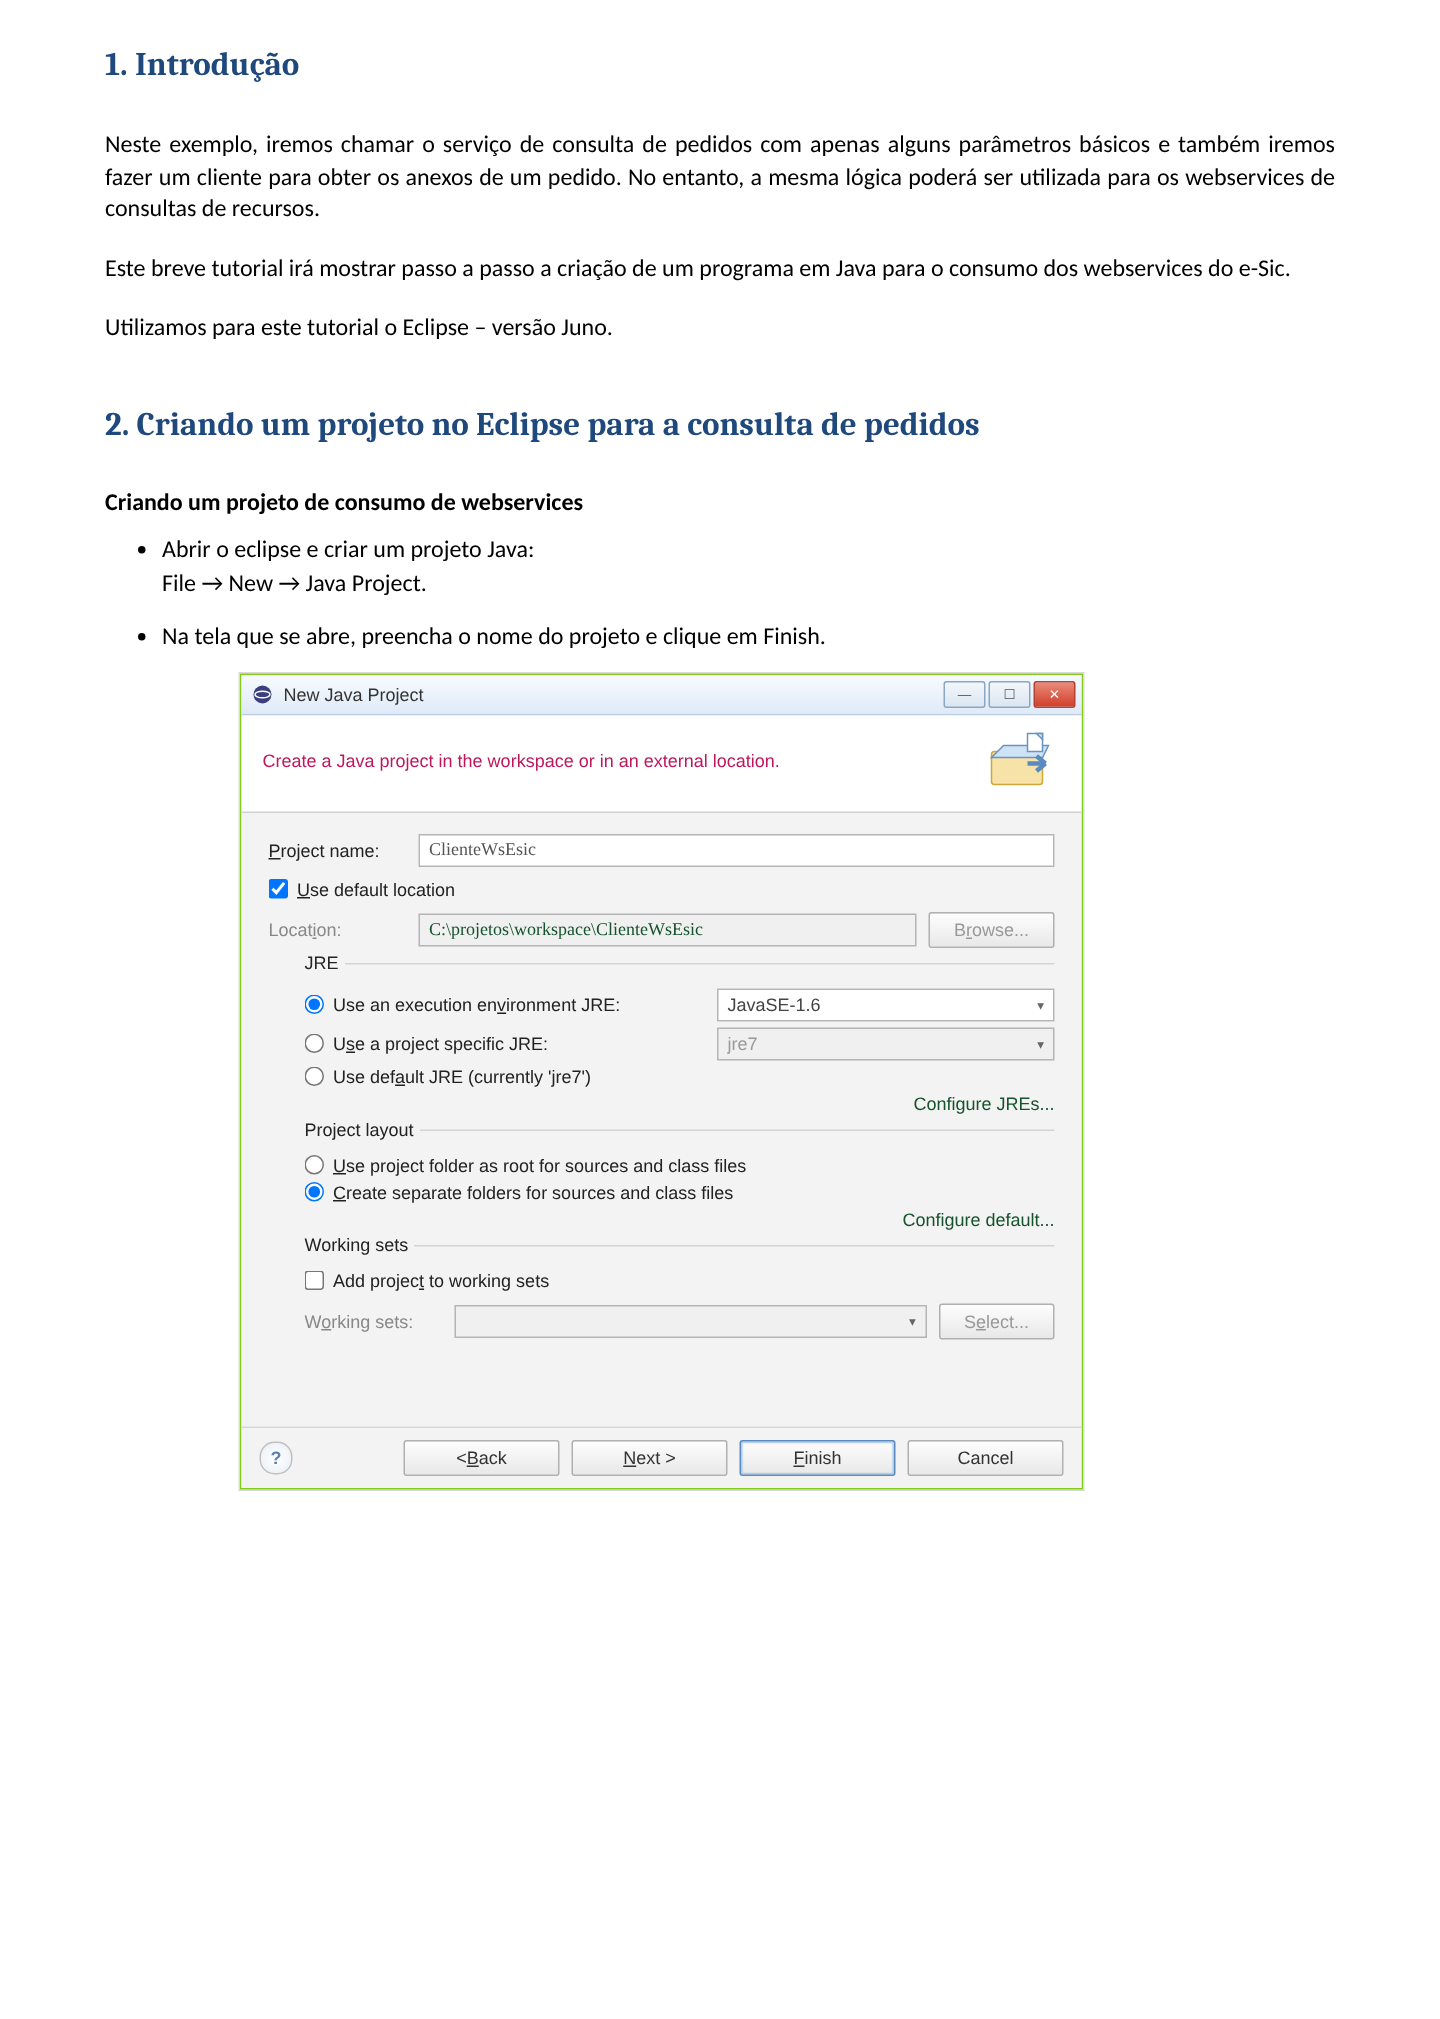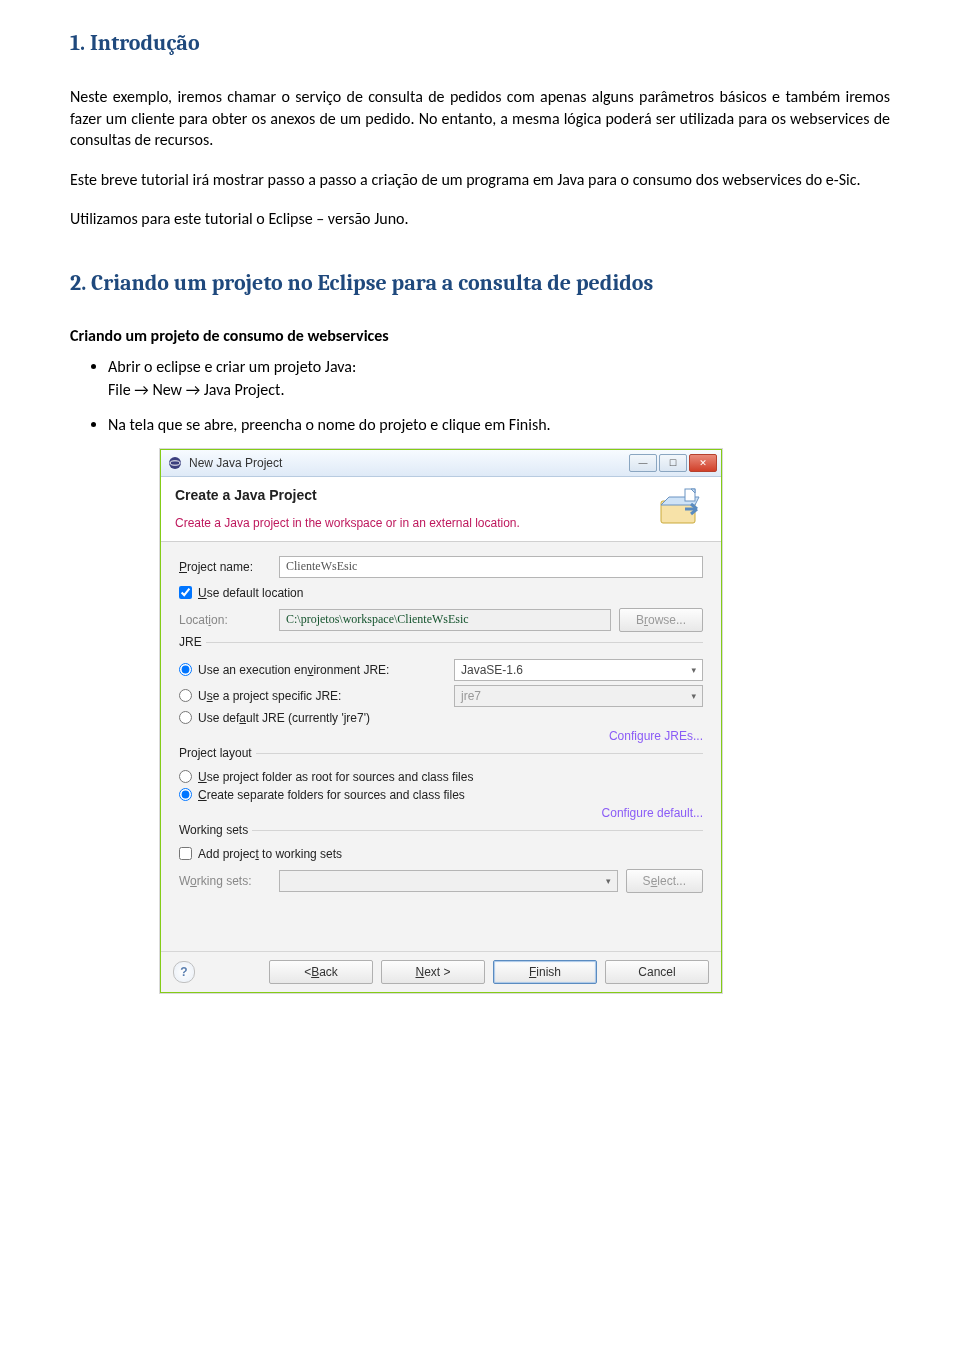--- a/index.html
+++ b/index.html
@@ -115,20 +115,21 @@
     display:flex; align-items:center; justify-content:center;
     color: #333;
     cursor: pointer;
   }
   .btn.disabled { color:#999; }
   .group {
     border-top: 1px solid #d4d4d4;
     margin-top: 10px;
     padding-top: 6px;
     position: relative;
+    margin-left: 24px;
   }
   .group-title {
     position: relative;
     top: -14px;
     background: #f3f3f3;
     display: inline-block;
     padding: 0 4px;
     font-size: 12px;
     margin-left: -4px;
   }
@@ -141,21 +142,21 @@
     height: 20px;
     border: 1px solid #b5b5b5;
     background: #fff;
     padding: 0 6px;
     font-size: 12px;
     color: #444;
     display:flex; align-items:center; justify-content:space-between;
   }
   .combo.disabled { background:#f0f0f0; color:#999;}
   .combo .caret { font-size:9px; color:#666; }
-  .linkish { color: #8b5cf6; text-align: right; font-size:12px; cursor:pointer; margin-top:4px;}
+  .linkish { color: #14532d; text-align: right; font-size:12px; cursor:pointer; margin-top:4px;}
   .buttonbar {
     border-top: 1px solid #d6d6d6;
     background: #f3f3f3;
     padding: 8px 12px;
     display:flex; align-items:center;
   }
   .help-icon {
     width:20px; height:20px;
     border:1px solid #c0c0c0;
     border-radius:10px;
@@ -205,21 +206,20 @@
       <span class="title-text">New Java Project</span>
       <div class="winbtns">
         <div class="winbtn">—</div>
         <div class="winbtn">☐</div>
         <div class="winbtn close">✕</div>
       </div>
     </div>
 
     <div class="banner">
       <div class="banner-text">
-        <div class="banner-title">Create a Java Project</div>
         <div class="banner-sub">Create a Java project in the workspace or in an external location.</div>
       </div>
       <div class="banner-icon">
         <svg width="52" height="44" viewBox="0 0 52 44">
           <rect x="6" y="14" width="34" height="22" rx="2" fill="#f7e2a8" stroke="#c9a93a"></rect>
           <path d="M6 18 L14 10 L44 10 L40 18 Z" fill="#cfe3f7" stroke="#6a93c2"></path>
           <rect x="30" y="2" width="10" height="12" fill="#fff" stroke="#6a93c2"></rect>
           <path d="M40 2 L40 6 L36 2 Z" fill="#cfe3f7" stroke="#6a93c2"></path>
           <path d="M30 22 L42 22" stroke="#5a8bc0" stroke-width="3"></path>
           <path d="M42 22 L36 17 M42 22 L36 27" stroke="#5a8bc0" stroke-width="3" fill="none"></path>

